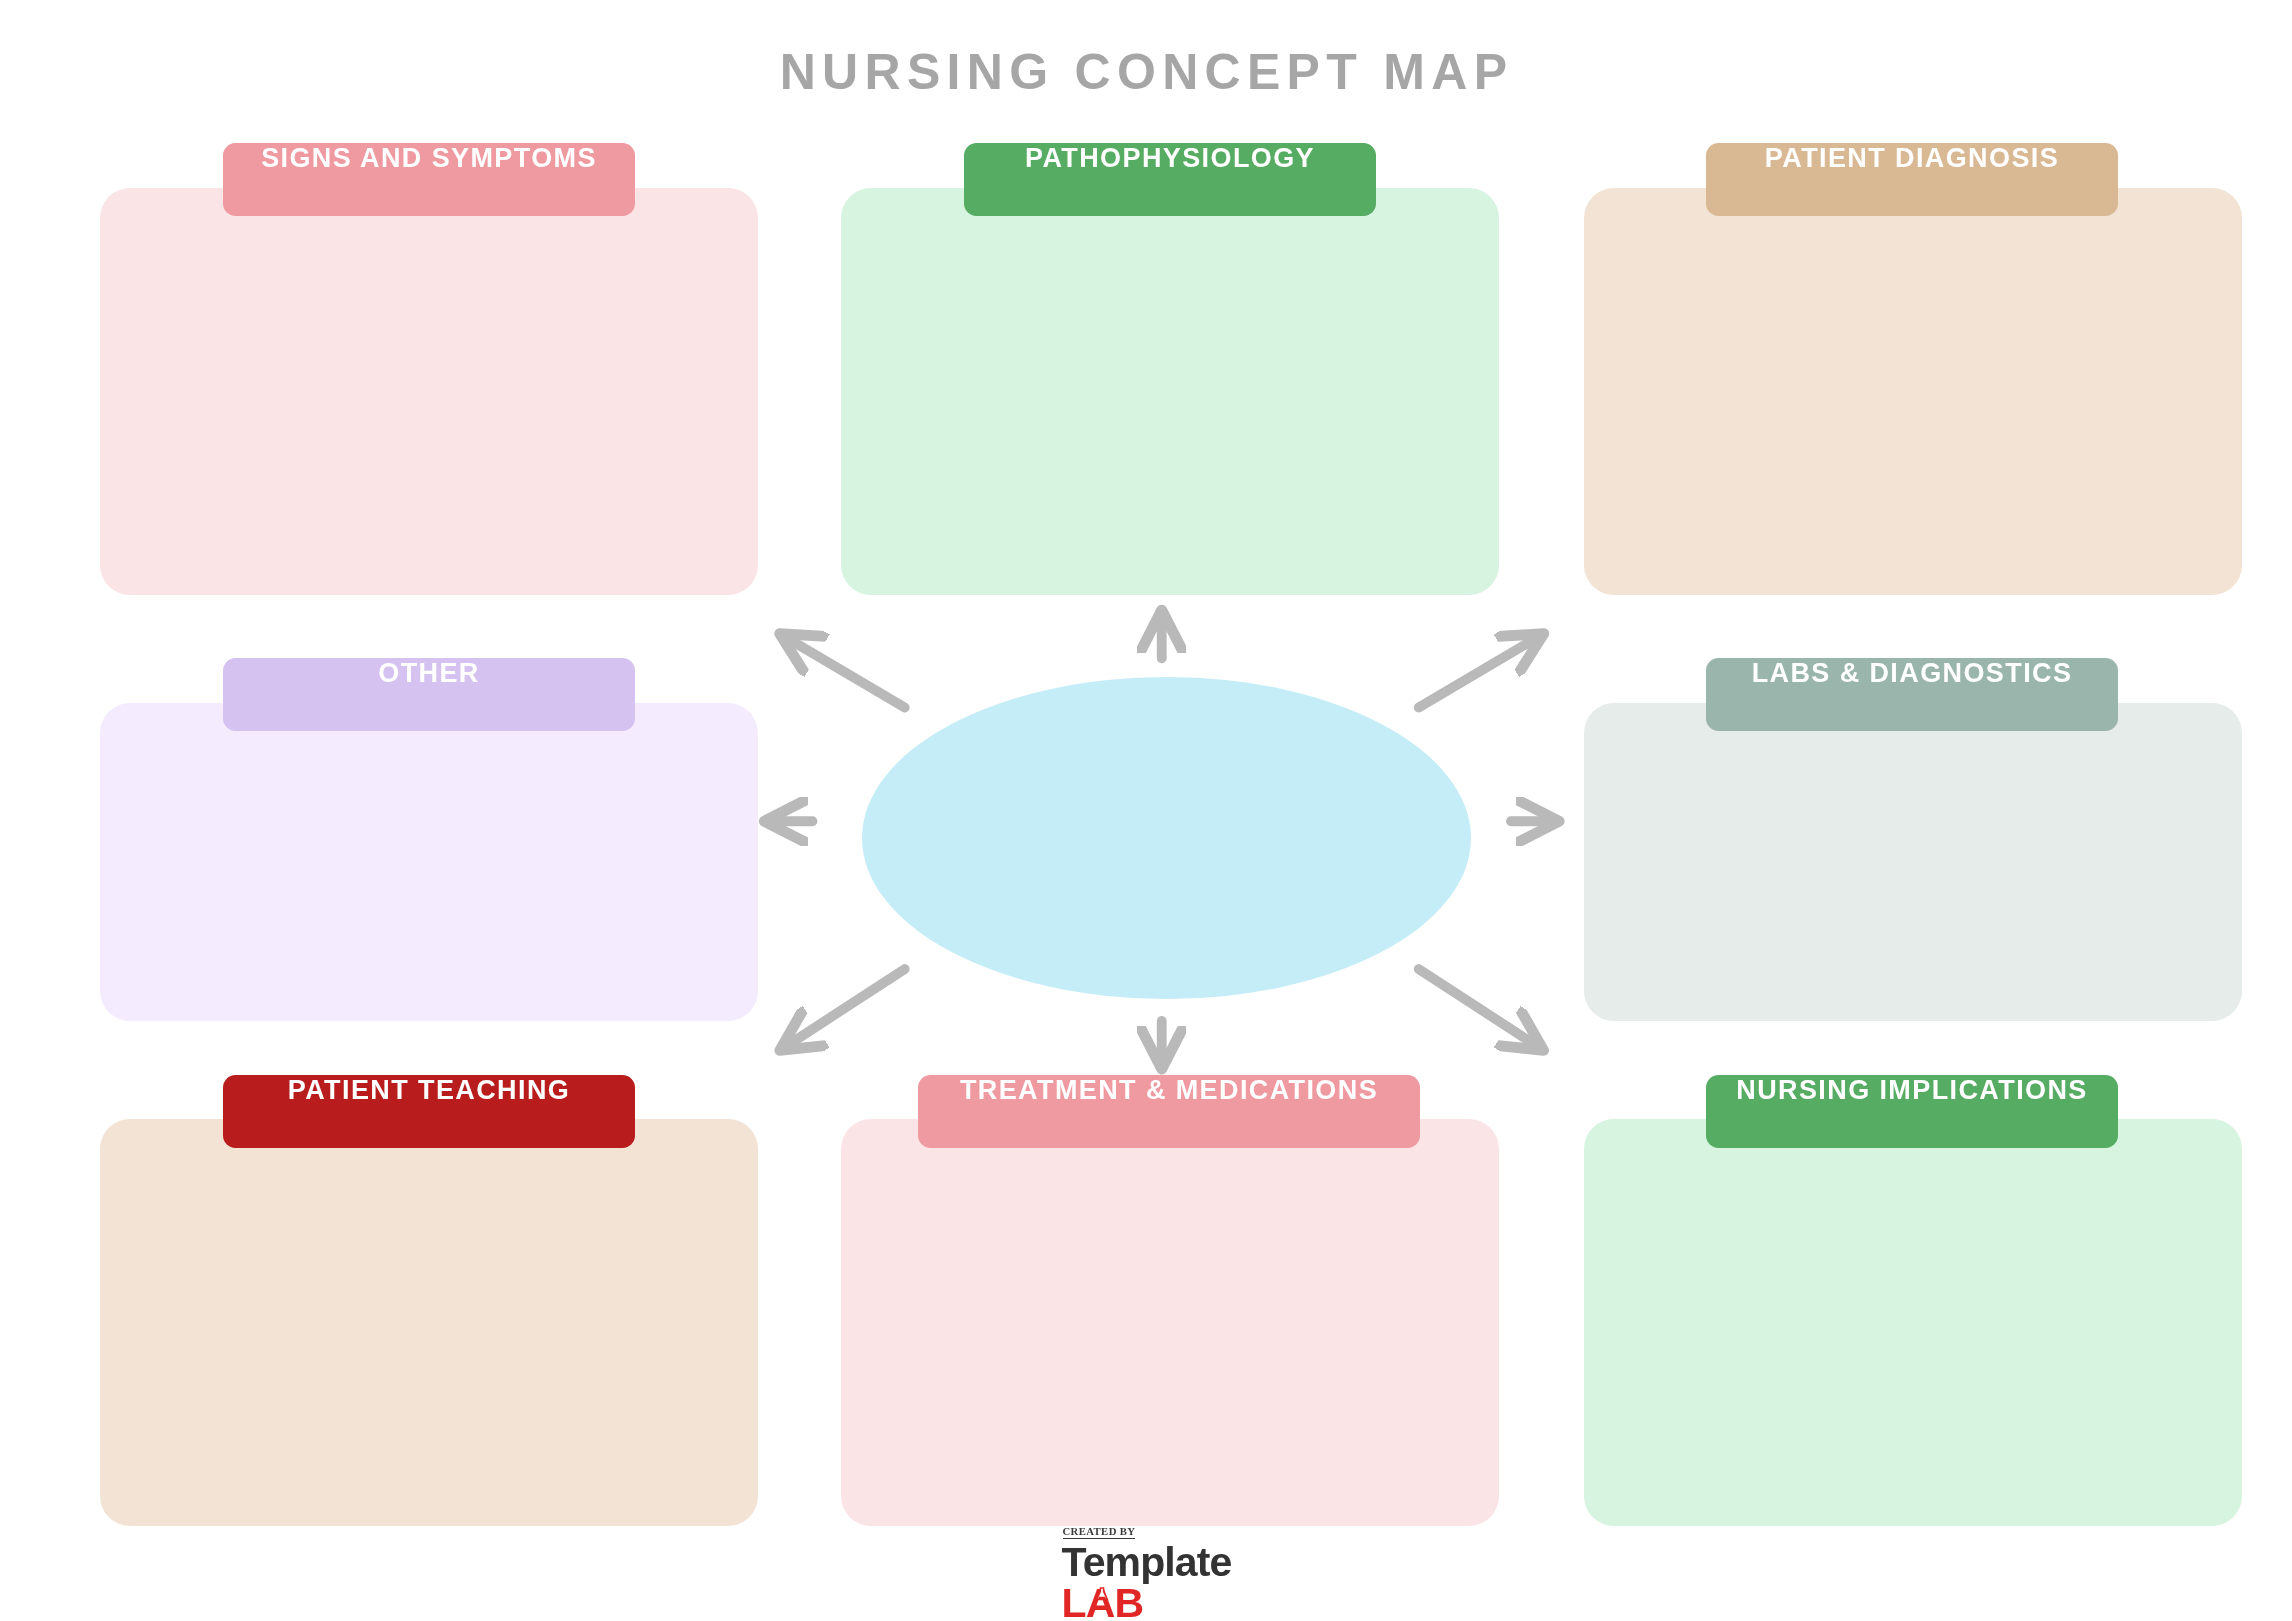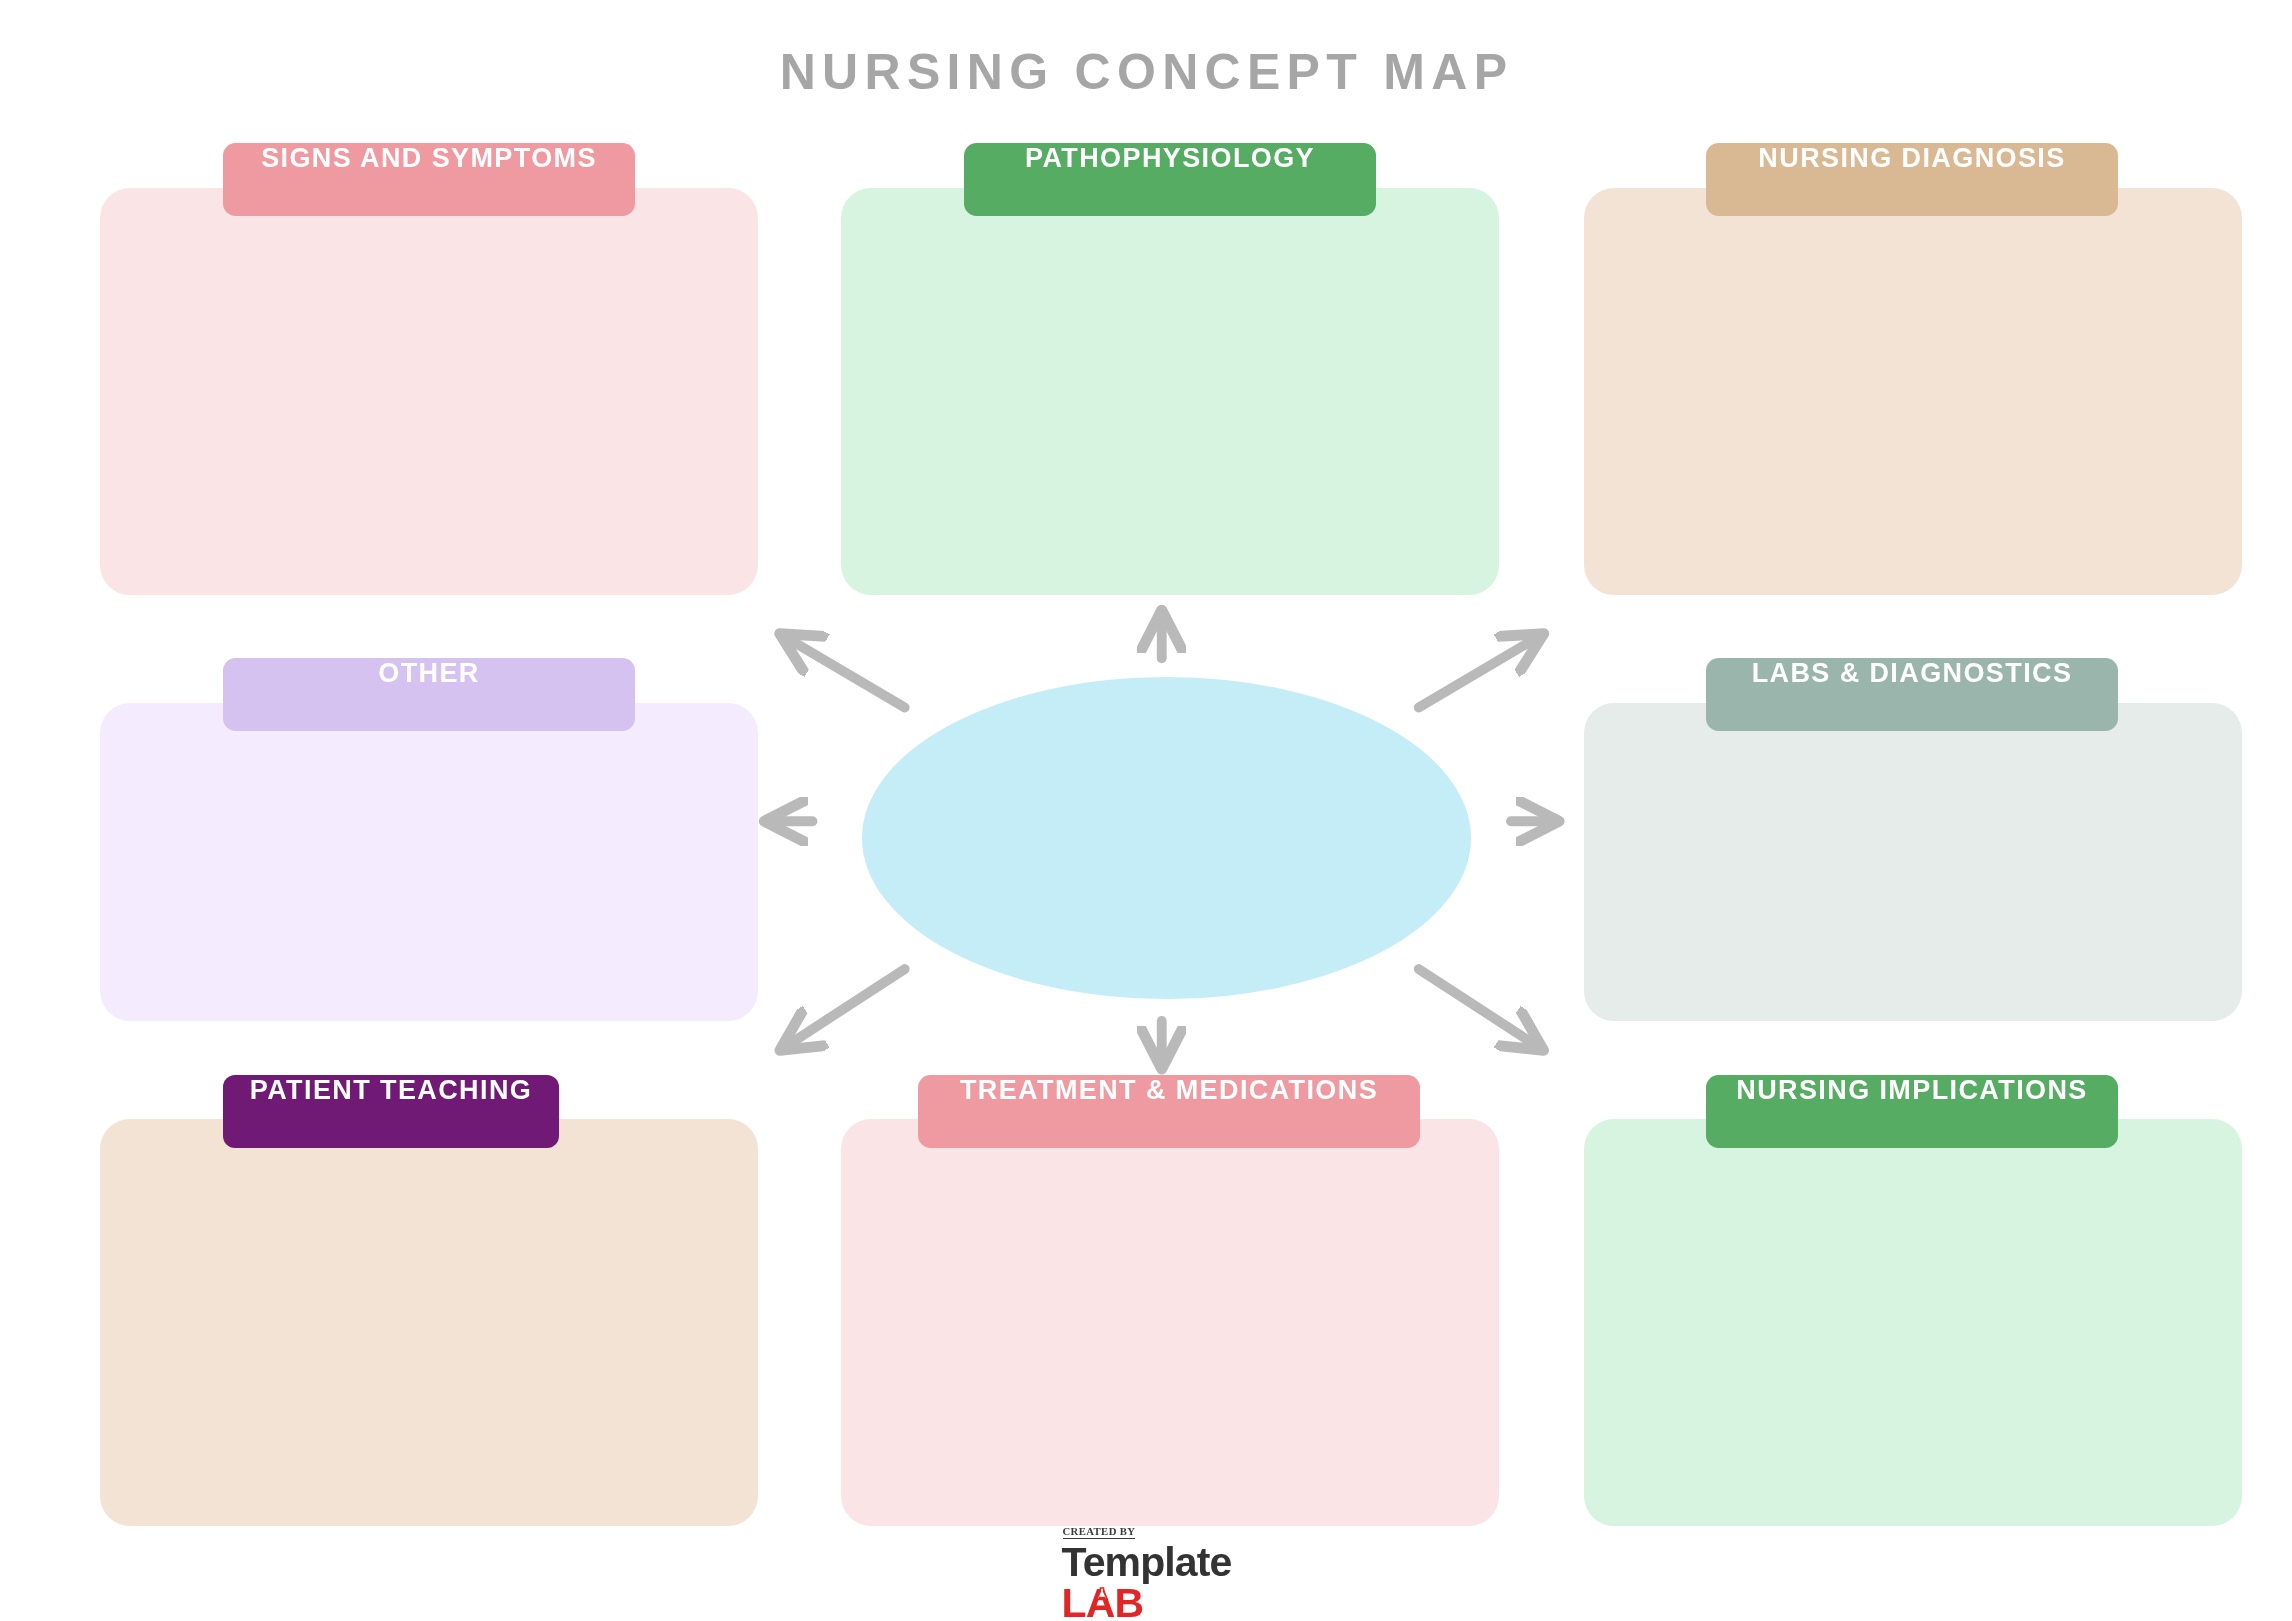--- a/index.html
+++ b/index.html
@@ -151,41 +151,41 @@
   <div class="cell">
     <div class="panel-body" style="left:831px; top:188px; width:658px; height:407px; background:#d6f4df;"></div>
     <div class="panel-header" style="left:954px; top:143px; width:412px; background:#56ac63;">
       <span>PATHOPHYSIOLOGY</span>
     </div>
   </div>
 
   <div class="cell">
     <div class="panel-body" style="left:1574px; top:188px; width:658px; height:407px; background:#f2e3d5;"></div>
     <div class="panel-header" style="left:1696px; top:143px; width:412px; background:#d9b894;">
-      <span>NURSING DIAGNOSIS</span>
+      <span>PATIENT DIAGNOSIS</span>
     </div>
   </div>
 
   <div class="cell">
     <div class="panel-body" style="left:90px; top:703px; width:658px; height:318px; background:#f4ebfe;"></div>
     <div class="panel-header" style="left:213px; top:658px; width:412px; background:#d5c2f0;">
       <span>OTHER</span>
     </div>
   </div>
 
   <div class="cell">
     <div class="panel-body" style="left:1574px; top:703px; width:658px; height:318px; background:#e6ecea;"></div>
     <div class="panel-header" style="left:1696px; top:658px; width:412px; background:#9ab5ac;">
       <span>LABS &amp; DIAGNOSTICS</span>
     </div>
   </div>
 
   <div class="cell">
     <div class="panel-body" style="left:90px; top:1119px; width:658px; height:407px; background:#f2e3d5;"></div>
-    <div class="panel-header" style="left:213px; top:1075px; width:336px; background:#701a75;border-radius:12px;">
+    <div class="panel-header" style="left:213px; top:1075px; width:412px; background:#b91c1c;">
       <span>PATIENT TEACHING</span>
     </div>
   </div>
 
   <div class="cell">
     <div class="panel-body" style="left:831px; top:1119px; width:658px; height:407px; background:#fbe4e6;"></div>
     <div class="panel-header" style="left:908px; top:1075px; width:502px; background:#ef9aa0;">
       <span>TREATMENT &amp; MEDICATIONS</span>
     </div>
   </div>

